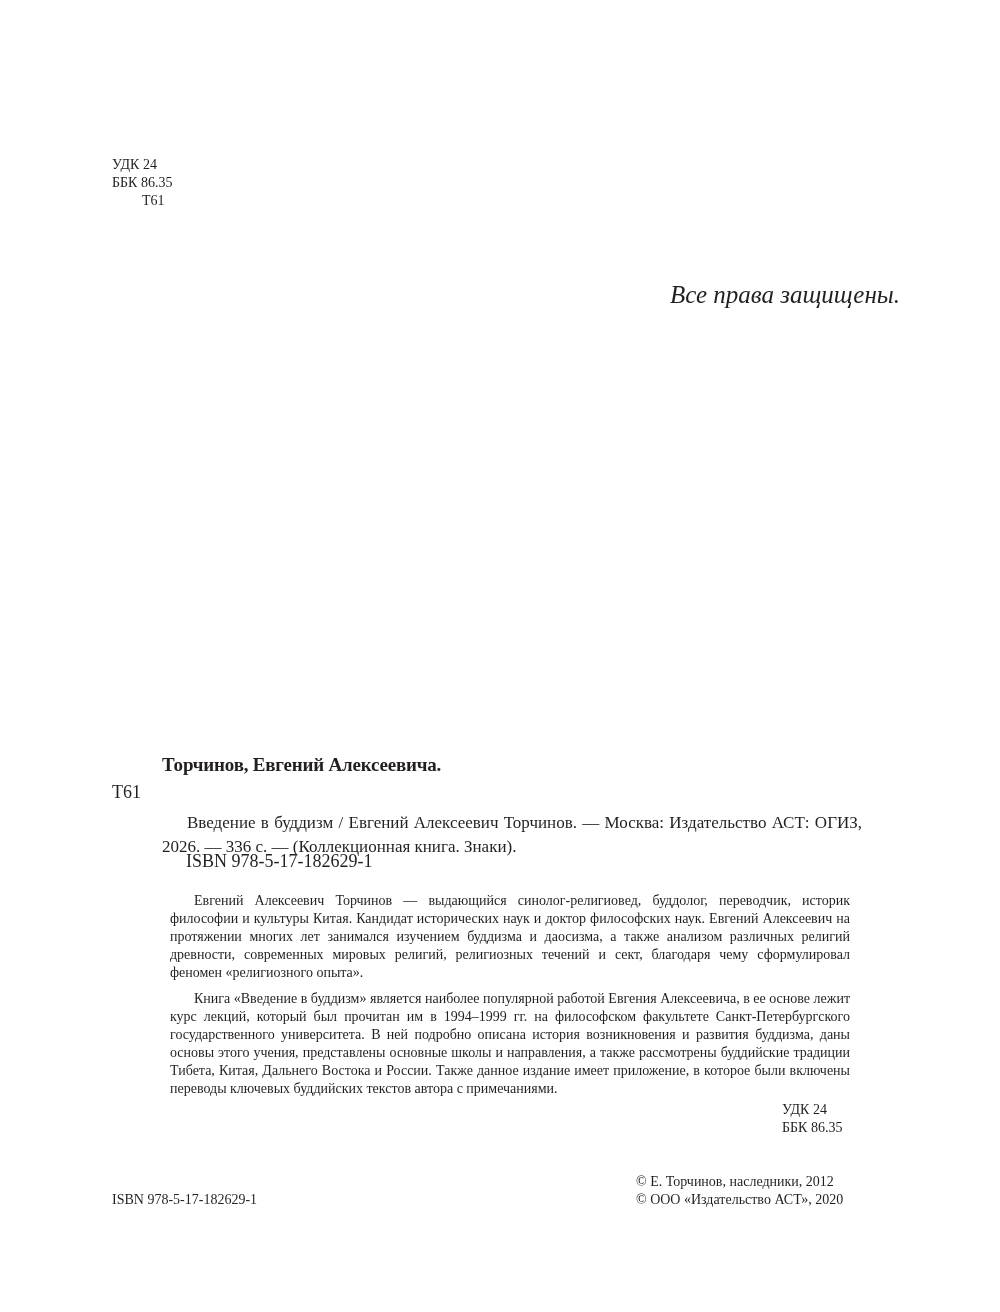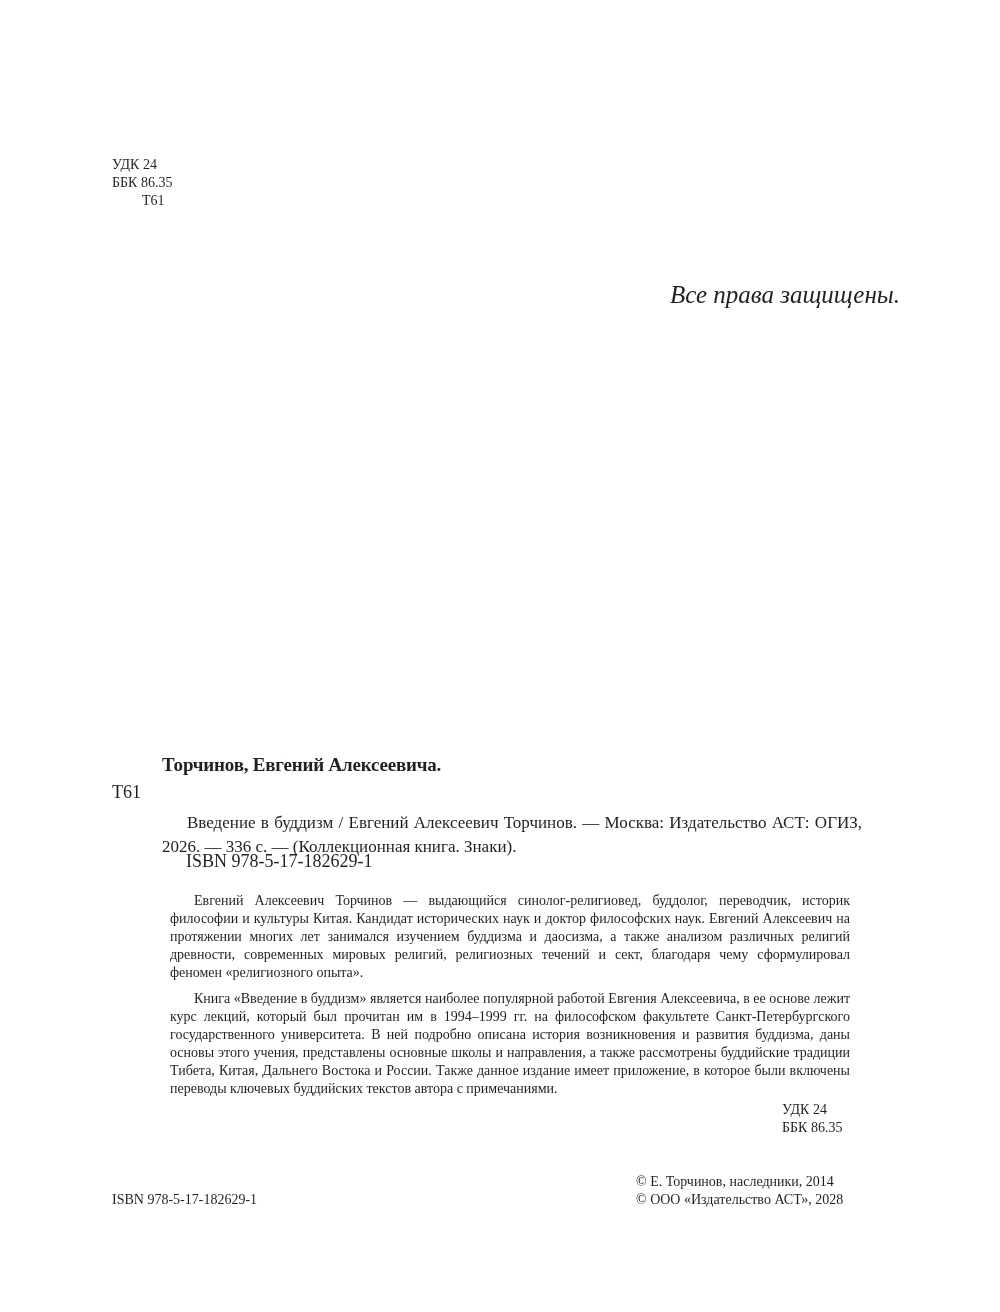--- a/index.html
+++ b/index.html
@@ -54,15 +54,15 @@
 </div>
 
 <div class="abs codes-bottom">
   <div>УДК 24</div>
   <div>ББК 86.35</div>
 </div>
 
 <div class="abs isbn-bottom">ISBN 978-5-17-182629-1</div>
 
 <div class="abs copyright">
-  <div>© Е. Торчинов, наследники, 2014</div>
-  <div>© ООО «Издательство АСТ», 2028</div>
+  <div>© Е. Торчинов, наследники, 2012</div>
+  <div>© ООО «Издательство АСТ», 2020</div>
 </div>
 
 </body></html>

